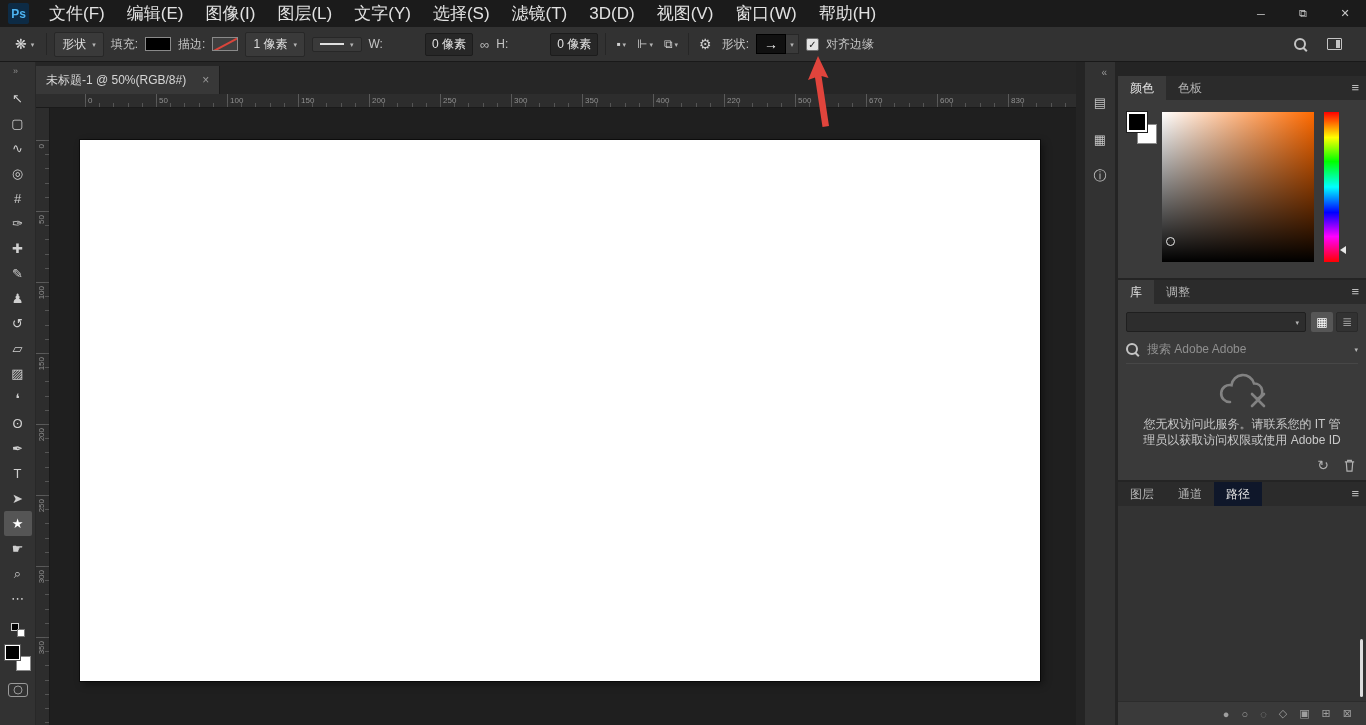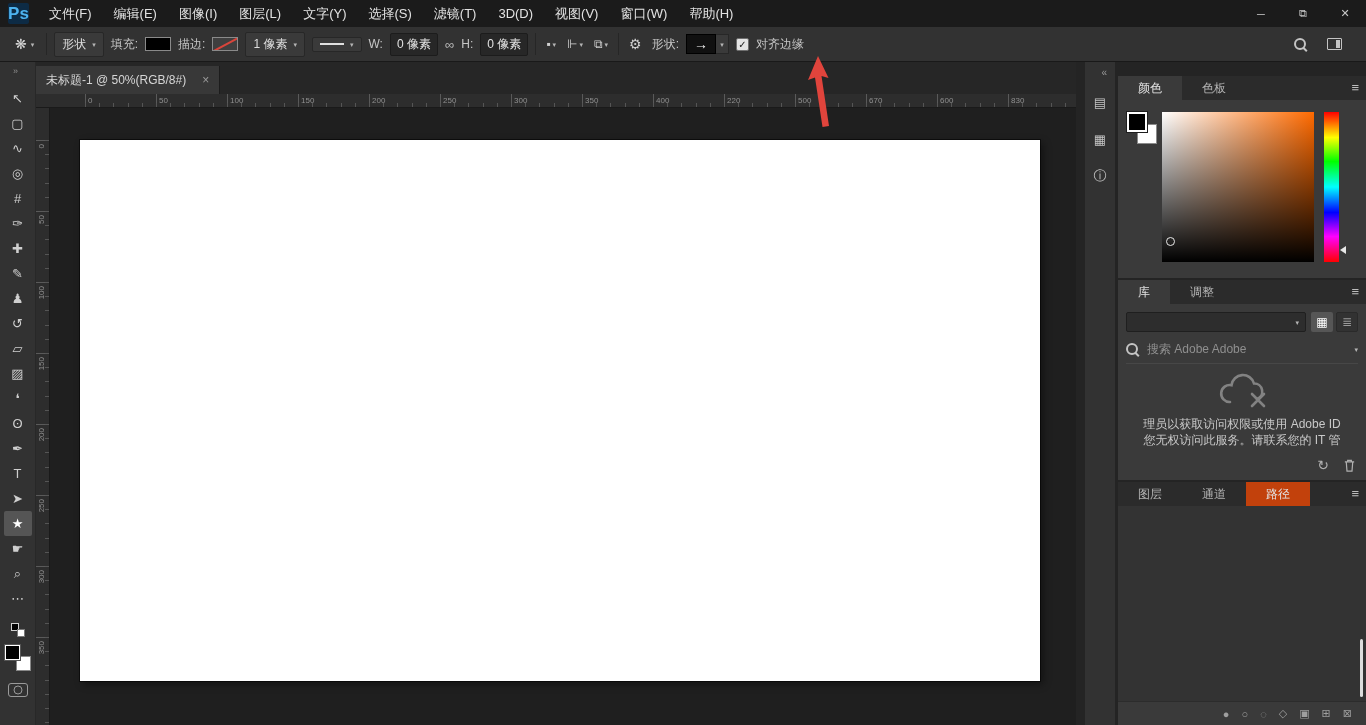--- a/index.html
+++ b/index.html
@@ -2,39 +2,39 @@
 <html><head>
 <meta charset="utf-8">
 <style>
   *{margin:0;padding:0;box-sizing:border-box;}
   html,body{width:1366px;height:725px;overflow:hidden;}
   body{font-family:"Liberation Sans","DejaVu Sans",sans-serif;background:#242424;}
   .app{position:relative;width:1366px;height:725px;color:#cfcfcf;font-size:12px;overflow:hidden;}
 
   
   .menubar{position:absolute;left:0;top:0;width:100%;height:27px;background:#1b1b1b;display:flex;align-items:center;z-index:30;}
-  .ps-badge{width:21px;height:21px;margin:0 9px 0 8px;background:#0d2b45;color:#4db3f0;font-weight:bold;font-size:17px;display:flex;align-items:center;justify-content:center;border-radius:2px;flex:none;}
+  .ps-badge{width:21px;height:21px;margin:0 9px 0 8px;background:#0d2b45;color:#4db3f0;font-weight:bold;font-size:12px;display:flex;align-items:center;justify-content:center;border-radius:2px;flex:none;}
   .menu-items{display:flex;list-style:none;}
-  .menu-items li{padding:0 11px;line-height:27px;color:#e2e2e2;font-size:13px;cursor:default;}
+  .menu-items li{padding:0 11px;line-height:27px;color:#e2e2e2;font-size:17px;cursor:default;}
   .win-controls{margin-left:auto;display:flex;list-style:none;}
   .win-controls li{width:42px;height:27px;display:flex;align-items:center;justify-content:center;color:#c9c9c9;font-size:11px;}
 
   
   .optionsbar{position:absolute;left:0;top:27px;width:100%;height:35px;background:#323232;border-bottom:1px solid #191919;display:flex;align-items:center;padding:0 10px;gap:7px;z-index:25;}
   .ob-label{color:#c6c6c6;white-space:nowrap;}
   .chev{font-size:7px;color:#b5b5b5;line-height:1;}
   .preset-chip{display:flex;align-items:center;gap:4px;padding:3px 5px;border-radius:2px;}
   .preset-chip .pi{font-size:14px;color:#d8d8d8;}
   .sep{width:1px;height:22px;background:#262626;flex:none;}
   .dd{display:flex;align-items:center;gap:6px;background:#3a3a3a;border:1px solid #272727;border-radius:2px;padding:3px 7px;color:#dcdcdc;white-space:nowrap;}
   .swatch{width:26px;height:14px;border:1px solid #8a8a8a;background:#000;flex:none;}
   .swatch.none{background:#3f3f3f;position:relative;overflow:hidden;}
   .swatch.none::after{content:"";position:absolute;left:-4px;right:-4px;top:50%;height:2px;background:#d9453b;transform:rotate(-28deg);}
   .line-sample{width:24px;height:2px;background:#e0e0e0;}
-  .field{background:#272727;border:1px solid #1c1c1c;border-radius:2px;padding:2px 6px;min-width:48px;color:#e2e2e2;white-space:nowrap;}
+  .field{background:#272727;border:1px solid #1c1c1c;border-radius:2px;padding:2px 6px;min-width:48px;color:#e2e2e2;white-space:nowrap;margin-left:35px;}
   .pathops{display:flex;align-items:center;gap:5px;}
   .icon-dd{display:flex;align-items:center;gap:2px;padding:2px 3px;}
   .icon-dd .gi{font-size:12px;color:#d0d0d0;}
   .gear{font-size:14px;color:#d0d0d0;padding:0 3px;}
   .shape-well{width:30px;height:20px;background:#101010;border:1px solid #000;color:#f2f2f2;display:flex;align-items:center;justify-content:center;font-weight:bold;font-size:14px;}
   .dd-tail{width:13px;height:20px;border:1px solid #272727;border-left:none;display:flex;align-items:center;justify-content:center;background:#3a3a3a;}
   .checkbox{width:13px;height:13px;background:#e4e4e4;border:1px solid #6f6f6f;border-radius:2px;color:#1d1d1d;font-size:10px;line-height:11px;text-align:center;font-weight:bold;flex:none;}
   .ob-right{margin-left:auto;display:flex;align-items:center;gap:20px;padding-right:14px;}
   .magnifier{position:relative;width:13px;height:13px;flex:none;}
   .magnifier::before{content:"";position:absolute;left:0;top:0;width:8px;height:8px;border:2px solid #c4c4c4;border-radius:50%;}
@@ -80,21 +80,21 @@
   
   .iconstrip{position:absolute;left:1085px;top:62px;width:30px;bottom:0;background:#323232;display:flex;flex-direction:column;align-items:center;z-index:20;}
   .rail-collapse{align-self:flex-end;padding:5px 8px 2px 0;color:#9a9a9a;font-size:10px;}
   .rail-items{display:flex;flex-direction:column;gap:13px;margin-top:10px;}
   .rail-btn{width:24px;height:24px;display:flex;align-items:center;justify-content:center;color:#c5c5c5;font-size:13px;}
 
   
   .panels{position:absolute;left:1118px;top:62px;width:248px;bottom:0;background:#242424;z-index:20;}
   .panel{position:absolute;left:0;width:100%;background:#3a3a3a;}
   .panel-tabs{height:24px;background:#2b2b2b;display:flex;align-items:stretch;}
-  .ptab{padding:0 20px;display:flex;align-items:center;font-size:12px;color:#b4b4b4;}
+  .ptab{padding:0 12px;display:flex;align-items:center;font-size:12px;color:#b4b4b4;}
   .panel-menu{position:absolute;right:7px;top:4px;color:#bdbdbd;font-size:13px;z-index:2;}
   .panel-color{top:14px;height:202px;}
   .panel-color .ptab:nth-of-type(1){background:#3a3a3a;color:#e2e2e2;}
   .cp-body{position:relative;height:178px;}
   .cp-fgswatch{position:absolute;left:9px;top:12px;width:20px;height:20px;background:#000;border:2px solid #fff;outline:1px solid #1e1e1e;z-index:2;}
   .cp-bgswatch{position:absolute;left:19px;top:24px;width:20px;height:20px;background:#fff;border:1px solid #8a8a8a;}
   .cp-spectrum{position:absolute;left:44px;top:12px;width:152px;height:150px;}
   .cp-picker{position:absolute;left:4px;bottom:16px;width:9px;height:9px;border:1.5px solid #e8e8e8;border-radius:50%;}
   .cp-hue{position:absolute;left:206px;top:12px;width:15px;height:150px;background:linear-gradient(to bottom,#f00,#ff0 17%,#0f0 33%,#0ff 50%,#00f 67%,#f0f 83%,#f00);}
   .cp-hue-marker{position:absolute;left:222px;top:146px;width:0;height:0;border-top:4px solid transparent;border-bottom:4px solid transparent;border-right:6px solid #e8e8e8;}
@@ -106,21 +106,21 @@
   .lib-views{display:flex;gap:3px;}
   .lib-views .lib-viewbtn{width:22px;height:20px;display:flex;align-items:center;justify-content:center;font-size:12px;border-radius:2px;}
   .lib-views .lib-viewbtn:nth-of-type(1){background:#565656;color:#ffffff;}
   .lib-views .lib-viewbtn:nth-of-type(2){background:#323232;color:#9a9a9a;border:1px solid #2a2a2a;}
   .lib-search{display:flex;align-items:center;gap:8px;margin:9px 8px 0 8px;padding-bottom:5px;border-bottom:1px solid #474747;color:#8f8f8f;}
   .lib-error{text-align:center;margin-top:8px;color:#c9c9c9;font-size:12px;line-height:16px;}
   .lib-error svg{opacity:.75;margin-bottom:2px;}
   .lib-footer{margin-top:auto;display:flex;justify-content:flex-end;align-items:center;gap:14px;padding:0 10px 7px 0;color:#b0b0b0;}
   .lib-ficon{font-size:14px;}
   .panel-paths{top:420px;bottom:0;display:flex;flex-direction:column;}
-  .panel-paths .ptab:nth-of-type(3){background:#c2410c;color:#e2e2e2;}
+  .panel-paths .ptab:nth-of-type(3){background:#0f172a;color:#e2e2e2;}
   .paths-body{flex:1;background:#333333;}
   .paths-footer{height:24px;border-top:1px solid #2c2c2c;display:flex;align-items:center;justify-content:flex-end;gap:12px;padding-right:14px;background:#3a3a3a;}
   .pf-icon{color:#9f9f9f;font-size:11px;}
   .paths-scroll{position:absolute;right:3px;bottom:28px;width:3px;height:58px;background:#dcdcdc;border-radius:2px;}
 
   
   .anno{position:absolute;left:798px;top:50px;z-index:40;}
 </style>
 </head>
 <body>
@@ -417,22 +417,22 @@
         <div class="lib-search">
           <span class="magnifier"></span>
           <span>搜索 Adobe Adobe</span>
           <span class="chev" style="margin-left:auto">▾</span>
         </div>
         <div class="lib-error">
           <svg viewBox="0 0 52 38" width="52" height="38">
             <path d="M14 30 a8.5 8.5 0 1 1 1.5 -16.8 A11.5 11.5 0 0 1 38 11.5 A8 8 0 0 1 41 27" fill="none" stroke="#9b9b9b" stroke-width="2.6" stroke-linecap="round"></path>
             <path d="M36 22 L48 34 M48 22 L36 34" fill="none" stroke="#9b9b9b" stroke-width="2.6" stroke-linecap="round"></path>
           </svg>
+          <div>您无权访问此服务。请联系您的 IT 管</div>
           <div>理员以获取访问权限或使用 Adobe ID</div>
-          <div>您无权访问此服务。请联系您的 IT 管</div>
         </div>
         <div class="lib-footer">
           <span class="lib-ficon">↻</span>
           <svg viewBox="0 0 14 16" width="13" height="15">
             <path d="M2 4 h10 M5 4 V2.5 h4 V4 M3.5 4 l.8 10 h5.4 l.8 -10" fill="none" stroke="#b0b0b0" stroke-width="1.3"></path>
           </svg>
         </div>
       </div>
     </div>
 

